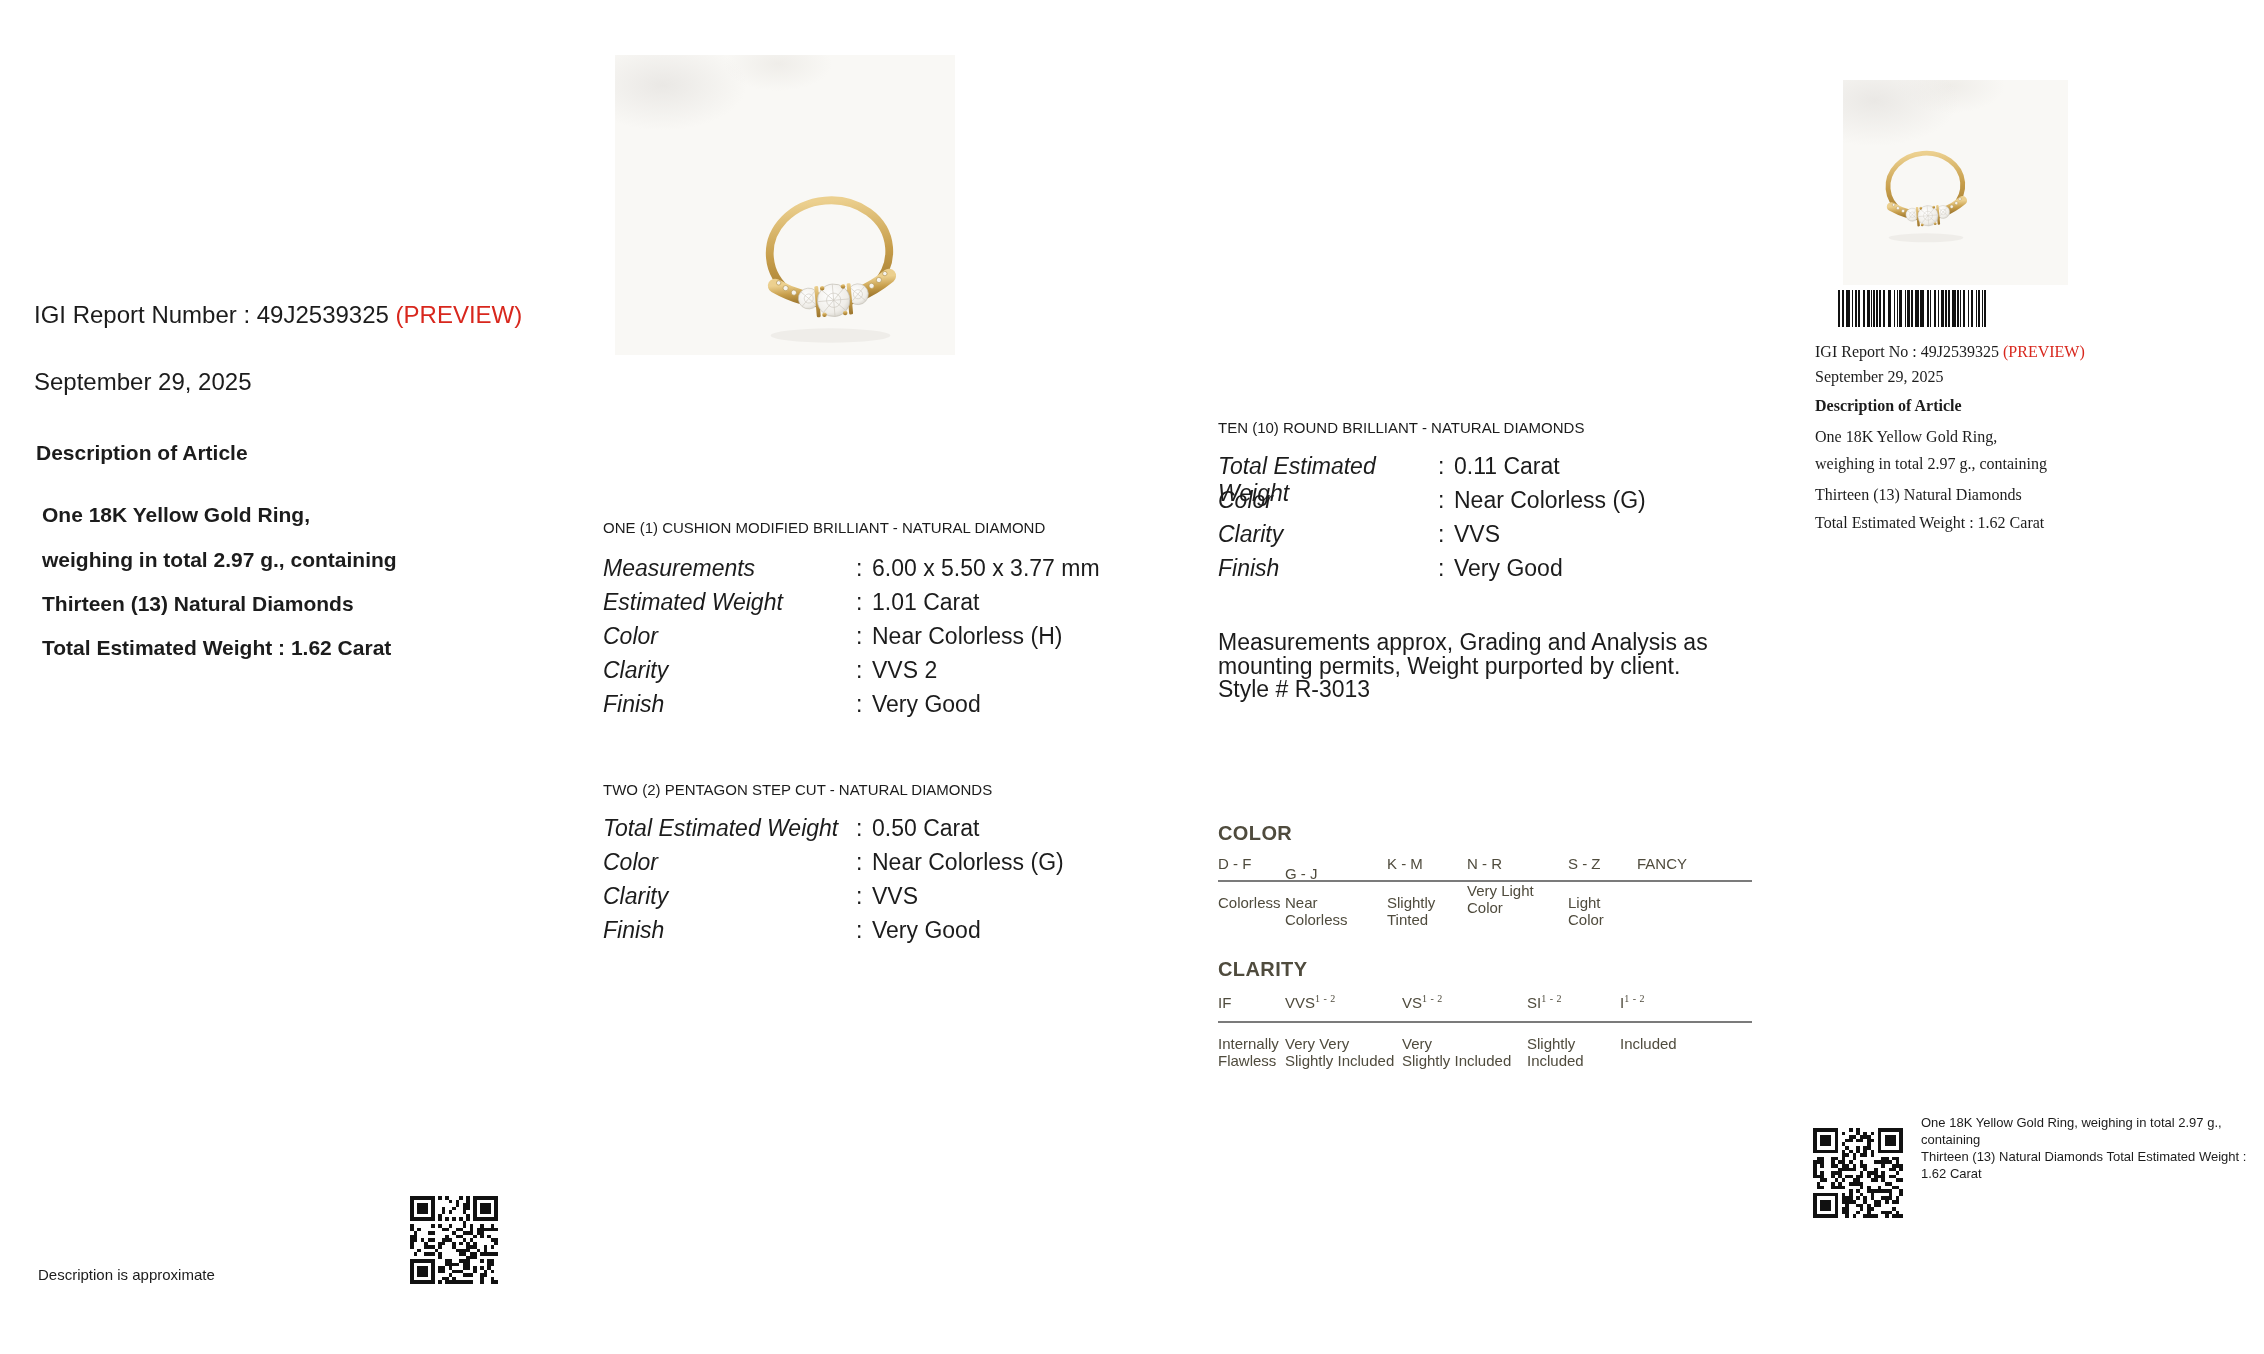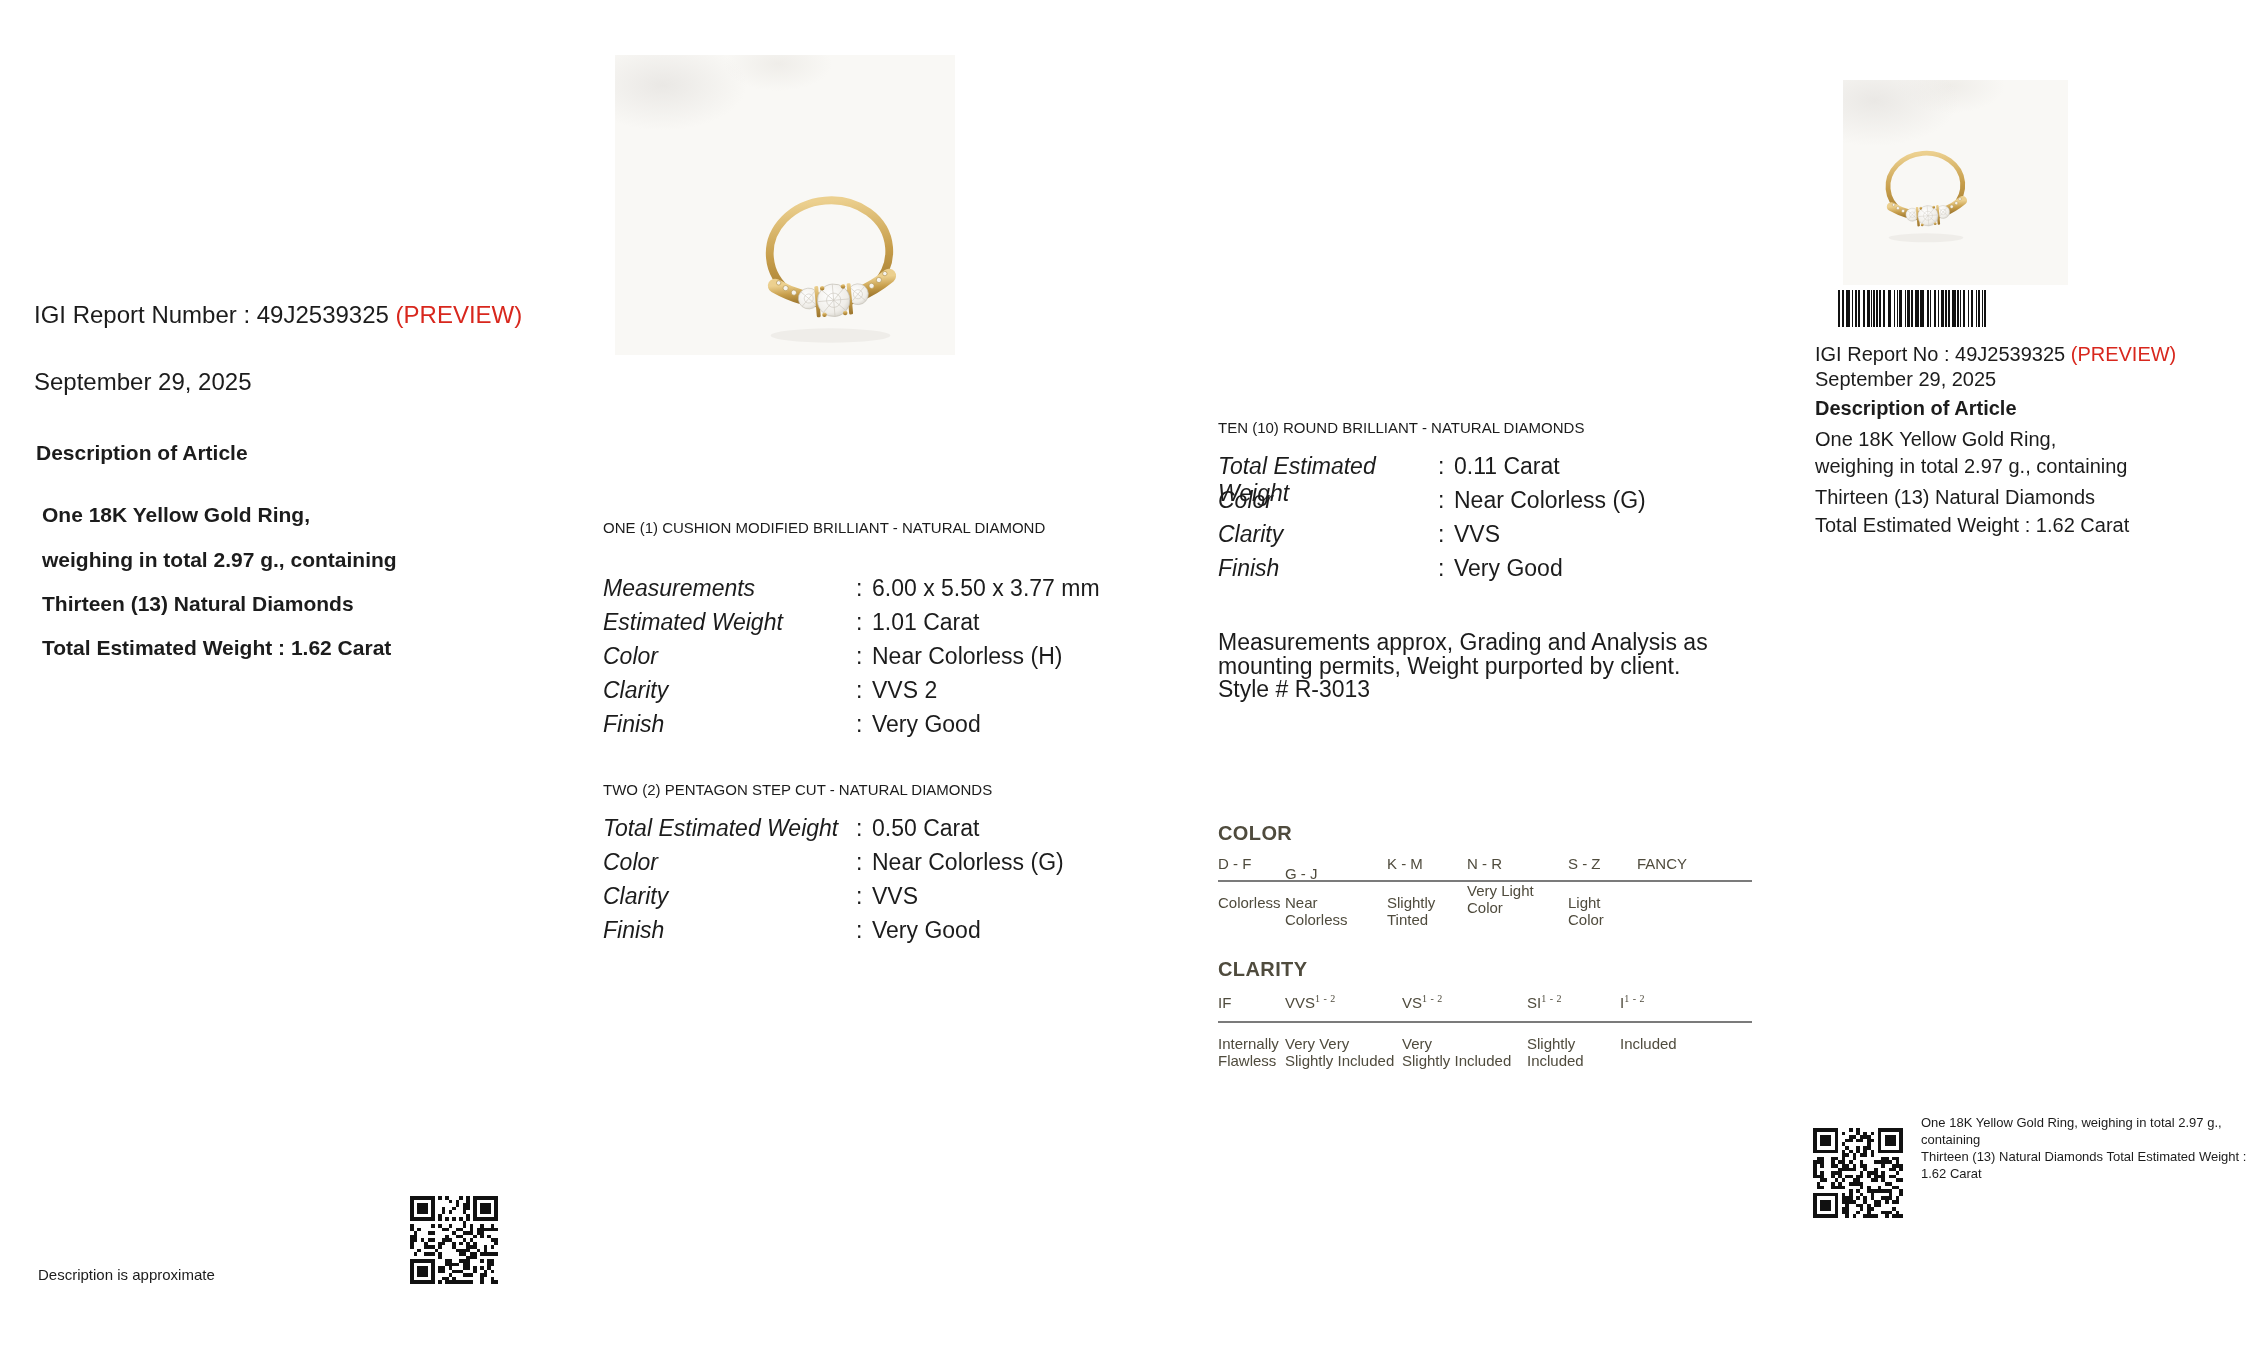--- a/index.html
+++ b/index.html
@@ -24,21 +24,21 @@
   .kv .sep::before{content:":";}
   .stone-title{font-size:15px;line-height:24px;}
 
   
   .scale-title{font-size:20px;font-weight:bold;color:#4f4b3d;letter-spacing:.4px;}
   .scale-col{position:absolute;font-size:15px;color:#4f4b3d;white-space:pre-line;line-height:17px;}
   .scale-rule{position:absolute;height:2px;background:#7b7b7b;width:534px;}
   .scale-col sup{font-size:10px;letter-spacing:.5px;font-family:Liberation Serif, serif;}
 
   
-  .rp{font-size:20px;}
+  .rp{font-size:16px;font-family:Liberation Serif, serif;}
   .caption{font-size:13px;line-height:17px;width:350px;}
 
   .note-block{font-size:23px;line-height:23.5px;width:560px;}
   .ring-art{position:absolute;}
 </style>
 </head>
 <body>
 
 <svg width="0" height="0" style="position:absolute" aria-hidden="true">
   <defs>
@@ -104,21 +104,21 @@
   </div>
   <div class="abs" style="left:34px;top:368px;font-size:24px">September 29, 2025</div>
   <div class="abs b" style="left:36px;top:441px;font-size:21px">Description of Article</div>
   <div class="abs b" style="left:42px;top:503px;font-size:21px">One 18K Yellow Gold Ring,</div>
   <div class="abs b" style="left:42px;top:548px;font-size:21px">weighing in total 2.97 g., containing</div>
   <div class="abs b" style="left:42px;top:592px;font-size:21px">Thirteen (13) Natural Diamonds</div>
   <div class="abs b" style="left:42px;top:636px;font-size:21px">Total Estimated Weight : 1.62 Carat</div>
 
   <div class="abs" style="left:603px;top:516px;width:525px">
     <div class="stone-title">ONE (1) CUSHION MODIFIED BRILLIANT - NATURAL DIAMOND</div>
-    <div style="margin-top:35px">
+    <div style="margin-top:15px">
       <div class="kv">
           <span class="lbl">Measurements</span>
           <span class="sep"></span>
           <span class="val">6.00 x 5.50 x 3.77 mm</span>
         </div>
       <div class="kv">
           <span class="lbl">Estimated Weight</span>
           <span class="sep"></span>
           <span class="val">1.01 Carat</span>
         </div>

